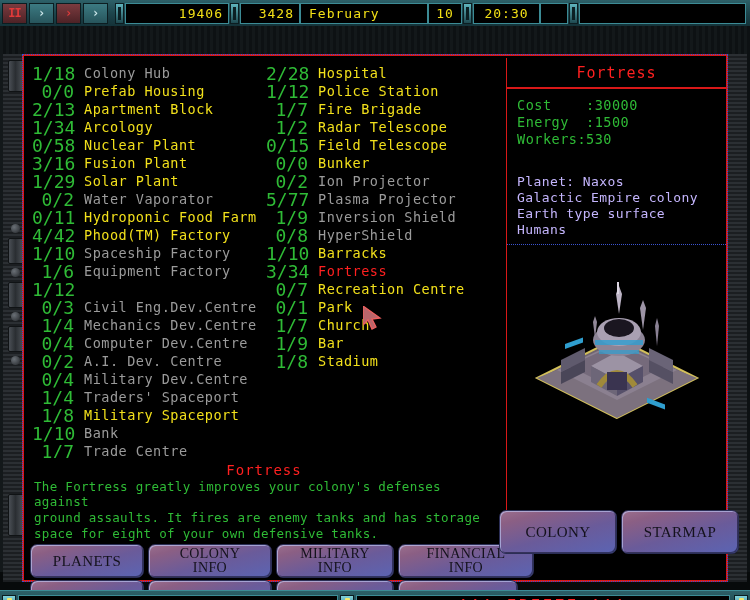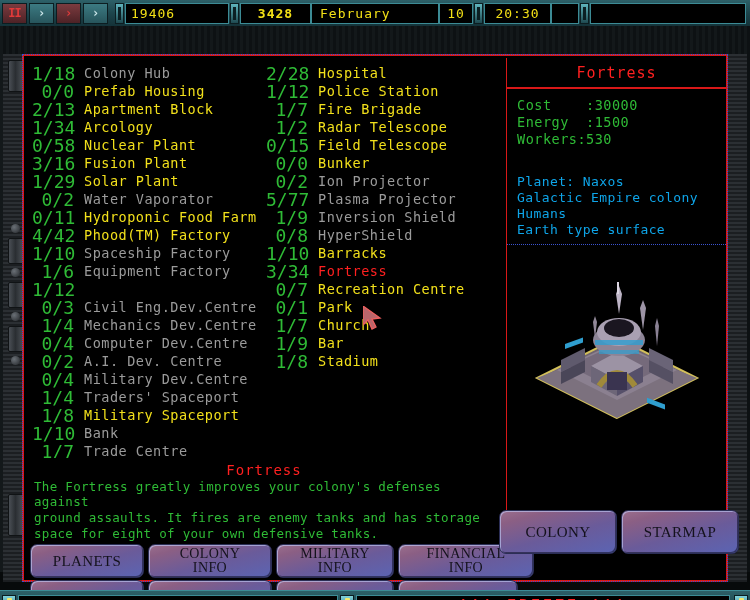--- a/index.html
+++ b/index.html
@@ -20,22 +20,22 @@
   .tb-btn.pause b{letter-spacing:-1px;}
 
   .tb-gap{width:6px;}
   .tb-cap{width:9px;height:21px;margin:0 1px;
     background:linear-gradient(180deg,#5fb4bd,#1f4a51);border:1px solid #0c1d21;box-sizing:border-box;}
   .tb-cap i{display:block;width:3px;height:13px;margin:3px auto 0;background:#0b1f23;}
   .tb-lcd{height:21px;background:#000;border:1px solid #3c8b95;box-sizing:border-box;
     display:flex;align-items:center;padding:0 5px;}
   .tb-lcd span{color:#f3e016;font-size:13px;letter-spacing:1px;line-height:1;
     font-family:"DejaVu Sans Mono",monospace;}
-  .lcd-credits{width:104px;justify-content:flex-start;}
-  .lcd-year{width:71px;justify-content:center;font-weight:bold;}
+  .lcd-credits{width:104px;justify-content:flex-end;}
+  .lcd-year{width:60px;justify-content:flex-end;}
   .lcd-month{width:128px;padding-left:8px;}
   .lcd-day{width:34px;justify-content:center;}
   .lcd-time{width:67px;justify-content:center;}
   .lcd-blank{width:28px;}
   .lcd-wide{flex:1;margin-right:4px;}
 
   
   .desktop{position:absolute;left:0;top:26px;width:750px;height:574px;
     background:#070a0b;}
   .deskstrip{position:absolute;left:0;top:0;width:750px;height:546px;
@@ -89,21 +89,21 @@
 
   
   .infopane{position:absolute;left:482px;top:2px;width:220px;height:484px;background:#000;
     border-left:1px solid #d81818;box-sizing:border-box;}
   .info-title{text-align:center;color:#ff2020;font-size:15px;padding:6px 0 5px;
     letter-spacing:1px;border-bottom:2px solid #d81818;font-family:"DejaVu Sans Mono",monospace;}
   .info-stats{padding:8px 12px 0 10px;}
   .stat{color:#2fbb36;font-size:13.5px;line-height:17px;letter-spacing:0.5px;
     font-family:"DejaVu Sans Mono",monospace;white-space:pre;}
   .info-planet{padding:26px 0 0 10px;}
-  .pl{color:#0ea5e9;font-size:13px;line-height:16px;letter-spacing:0.4px;
+  .pl{color:#c4b5fd;font-size:13px;line-height:16px;letter-spacing:0.4px;
     font-family:"DejaVu Sans Mono",monospace;}
   .info-sep{position:absolute;left:0;top:186px;width:100%;height:0;
     border-top:1px dotted #3b52d0;}
 
   
   .sprite{position:absolute;left:14px;top:210px;width:192px;height:170px;}
 
   
   .btnpanel{position:absolute;left:2px;top:488px;width:700px;height:36px;}
   .btn{position:absolute;box-sizing:border-box;border-radius:7px;
@@ -417,22 +417,22 @@
         <div class="infopane">
           <div class="info-title">Fortress</div>
           <div class="info-stats">
             <div class="stat">Cost    :30000</div>
             <div class="stat">Energy  :1500</div>
             <div class="stat">Workers:530</div>
           </div>
           <div class="info-planet">
             <div class="pl">Planet: Naxos</div>
             <div class="pl">Galactic Empire colony</div>
+            <div class="pl">Earth type surface</div>
             <div class="pl">Humans</div>
-            <div class="pl">Earth type surface</div>
           </div>
           <div class="info-sep"></div>
 
           <svg class="sprite" viewBox="0 0 192 170">
 
             <polygon points="96,150 16,110 96,70 176,110" fill="#6f6470" stroke="#d3c05a" stroke-width="2"></polygon>
             <polygon points="96,150 16,110 96,78 176,110" fill="#7c717e"></polygon>
 
             <polygon points="96,132 36,102 96,74 156,102" fill="#8b8090"></polygon>
             <polygon points="96,122 48,98 96,76 144,98" fill="#756a7b"></polygon>

